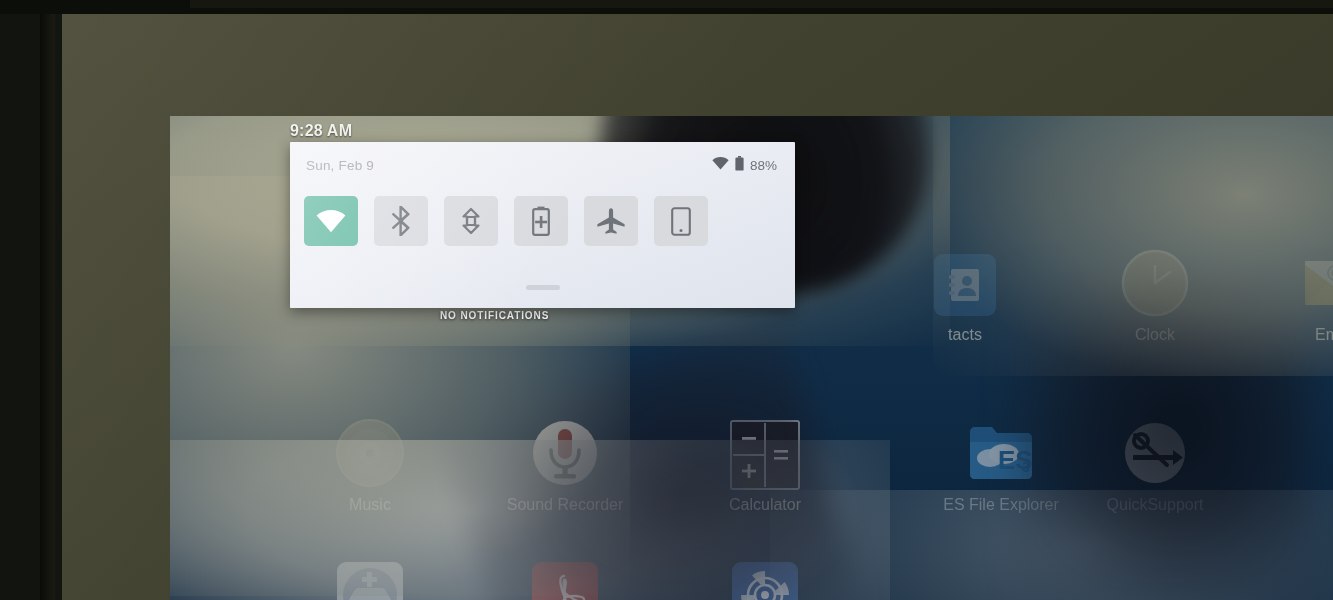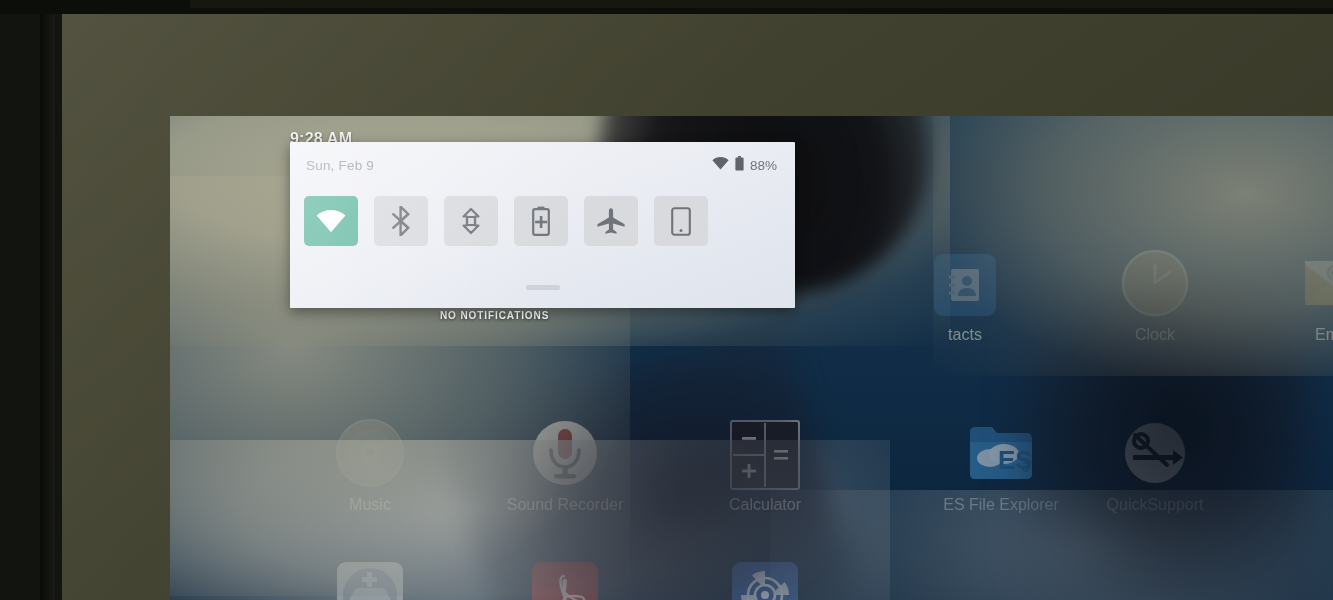--- a/index.html
+++ b/index.html
@@ -172,21 +172,21 @@
         rgba(16,20,30,0.58) 42%,
         rgba(26,36,52,0.22) 72%,
         rgba(40,55,75,0.0) 100%);
     filter: blur(16px);
     pointer-events: none;
   }
 
   
   .statusbar {
     position: absolute;
-    left: 120px; top: 10px;
+    left: 120px; top: 2px;
     width: 400px; height: 26px;
     display: flex; align-items: center;
   }
   .clock-text {
     font-size: 16px;
     font-weight: bold;
     color: #f2f2ee;
     letter-spacing: 0.2px;
     text-shadow: 0 1px 2px rgba(0,0,0,0.55);
   }

